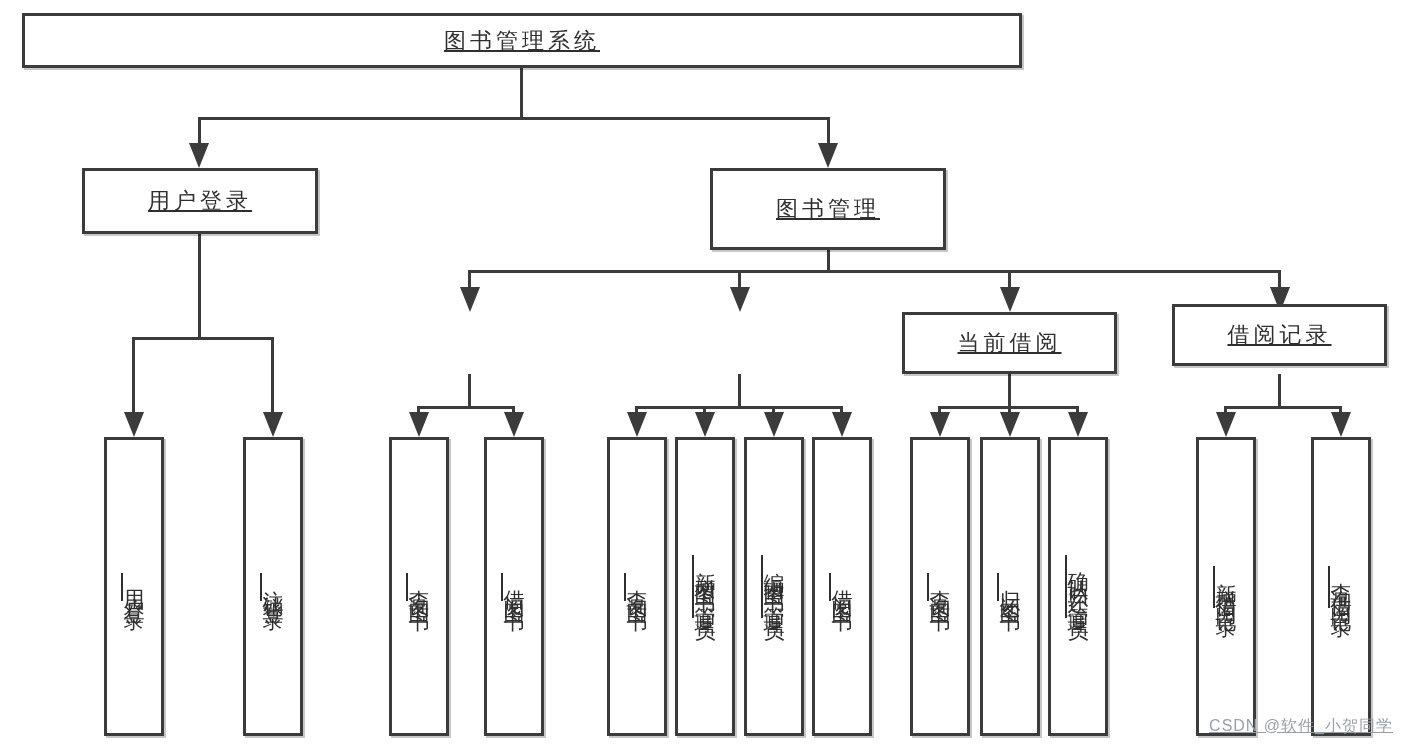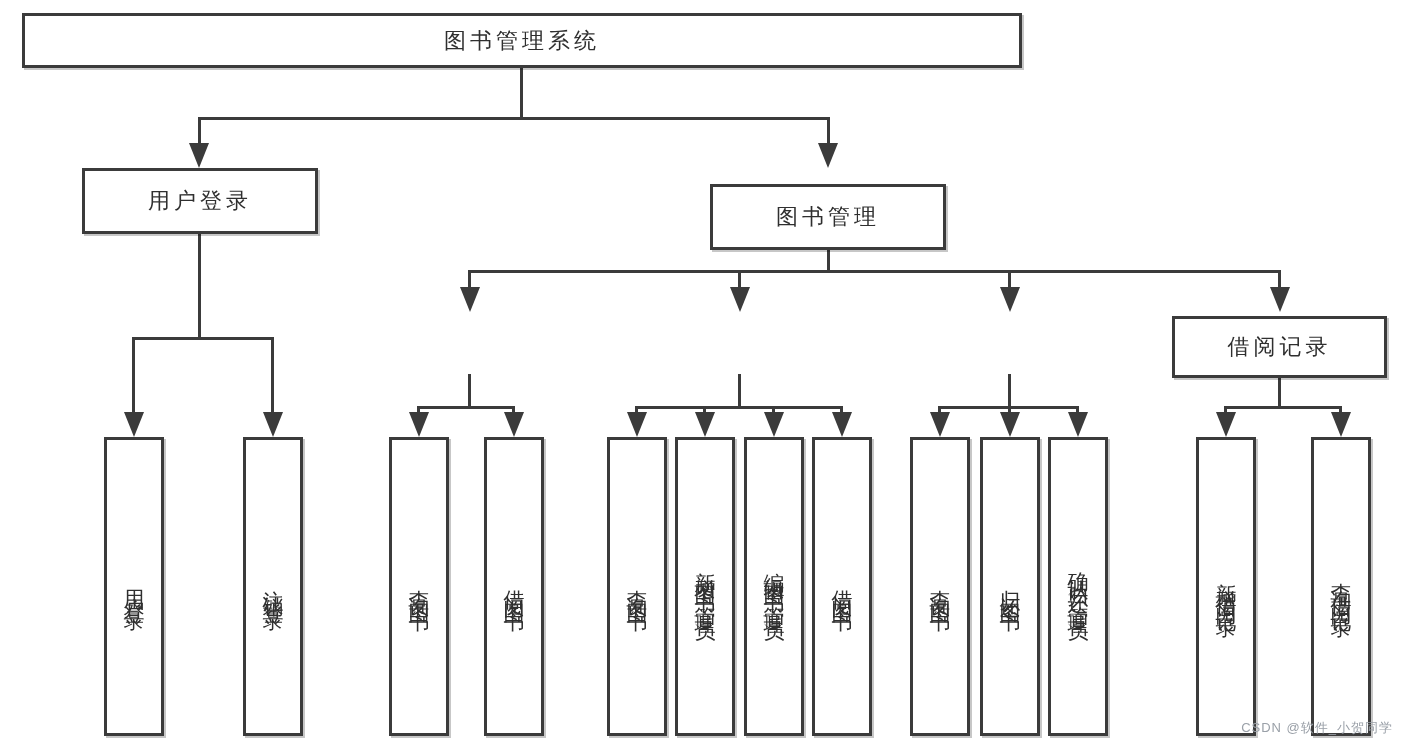--- a/index.html
+++ b/index.html
@@ -25,20 +25,21 @@
     color: var(--text);
     display: flex;
     align-items: center;
     justify-content: center;
     font-size: 22px;
     letter-spacing: 4px;
     text-align: center;
     box-shadow: 2px 2px 0 rgba(0,0,0,0.22);
     white-space: nowrap;
     z-index: 2;
+    text-decoration: underline;
   }
   .vbox {
     writing-mode: vertical-rl;
     text-orientation: mixed;
     font-size: 21px;
     letter-spacing: 7px;
     white-space: normal;
   }
   .hl { position: absolute; height: 3px; background: var(--line); z-index: 1; }
   .vl { position: absolute; width: 3px;  background: var(--line); z-index: 1; }
@@ -47,62 +48,64 @@
     width: 0; height: 0;
     border-left: 10px solid transparent;
     border-right: 10px solid transparent;
     border-top: 25px solid var(--line);
     z-index: 1;
   }
   .watermark {
     position: absolute;
     right: 12px;
     bottom: 10px;
-    font-size: 13px;
+    font-size: 16px;
     letter-spacing: 1px;
     color: var(--watermark);
     z-index: 5;
+    text-decoration: underline;
   }
 </style>
 </head>
 <body>
 
 <div class="canvas">
 
   <div class="box" style="left:22px;top:13px;width:1000px;height:55px">图书管理系统</div>
 
   <div class="vl" style="left:520px;top:68px;height:52px"></div>
   <div class="hl" style="left:198px;top:117px;width:632px"></div>
   <div class="vl" style="left:198px;top:117px;height:30px"></div>
   <div class="vl" style="left:827px;top:117px;height:30px"></div>
   <div class="arrow" style="left:189px;top:143px"></div>
   <div class="arrow" style="left:818px;top:143px"></div>
 
   <div class="box" style="left:82px;top:168px;width:236px;height:66px">用户登录</div>
-  <div class="box" style="left:710px;top:184px;width:236px;height:66px">图书管理</div>
+  <div class="box" style="left:710px;top:168px;width:236px;height:82px">图书管理</div>
 
   <div class="vl" style="left:198px;top:234px;height:106px"></div>
   <div class="hl" style="left:132px;top:337px;width:142px"></div>
   <div class="vl" style="left:132px;top:337px;height:78px"></div>
   <div class="vl" style="left:271px;top:337px;height:78px"></div>
   <div class="arrow" style="left:124px;top:412px"></div>
   <div class="arrow" style="left:263px;top:412px"></div>
 
   <div class="vl" style="left:827px;top:234px;height:39px"></div>
   <div class="hl" style="left:468px;top:270px;width:813px"></div>
   <div class="vl" style="left:468px;top:270px;height:20px"></div>
   <div class="vl" style="left:738px;top:270px;height:20px"></div>
   <div class="vl" style="left:1008px;top:270px;height:20px"></div>
   <div class="vl" style="left:1278px;top:270px;height:20px"></div>
   <div class="arrow" style="left:460px;top:287px"></div>
   <div class="arrow" style="left:730px;top:287px"></div>
   <div class="arrow" style="left:1000px;top:287px"></div>
   <div class="arrow" style="left:1270px;top:287px"></div>
 
-  <div class="box" style="left:1172px;top:316px;width:215px;height:62px">借阅记录</div>
+  <div class="box" style="left:902px;top:312px;width:215px;height:62px">当前借阅</div>
+  <div class="box" style="left:1172px;top:304px;width:215px;height:62px">借阅记录</div>
 
   <div class="vl" style="left:468px;top:374px;height:35px"></div>
   <div class="vl" style="left:738px;top:374px;height:35px"></div>
   <div class="vl" style="left:1008px;top:374px;height:35px"></div>
   <div class="vl" style="left:1278px;top:374px;height:35px"></div>
 
   <div class="hl" style="left:417px;top:406px;width:98px"></div>
   <div class="hl" style="left:635px;top:406px;width:208px"></div>
   <div class="hl" style="left:938px;top:406px;width:141px"></div>
   <div class="hl" style="left:1224px;top:406px;width:118px"></div>

